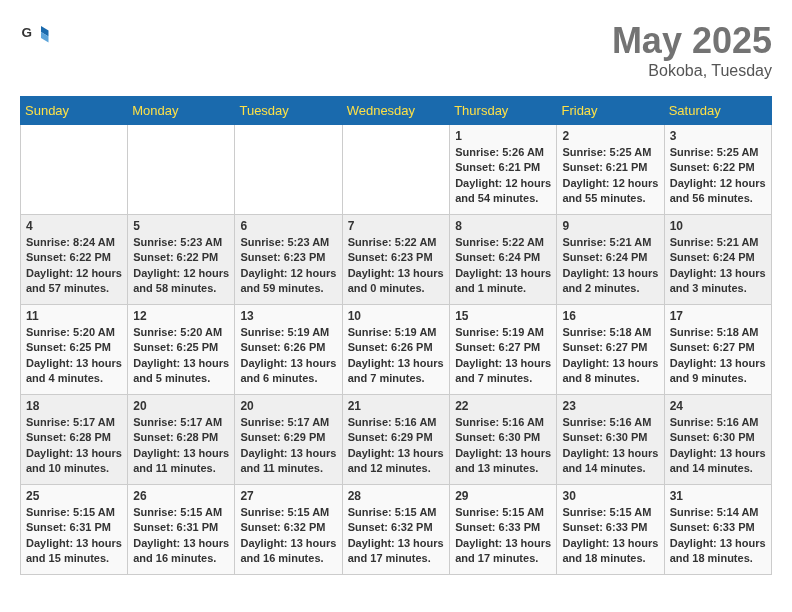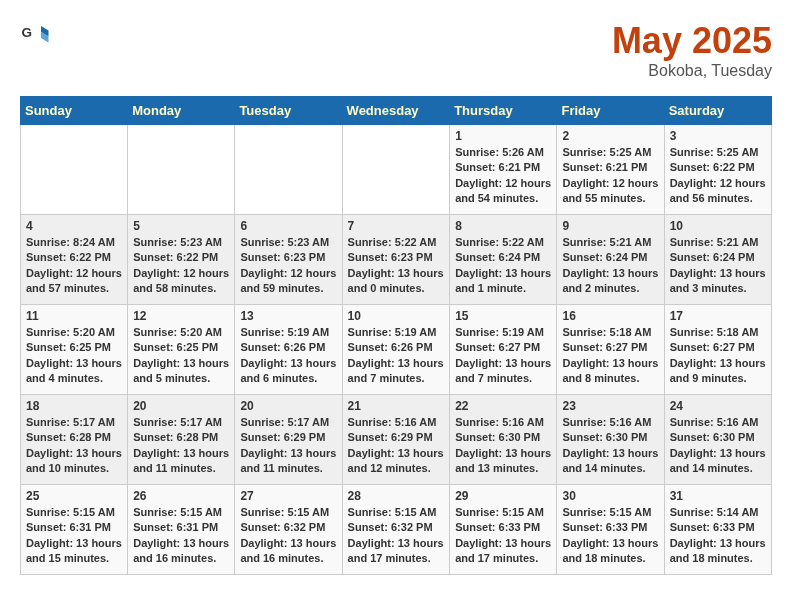--- a/index.html
+++ b/index.html
@@ -24,36 +24,36 @@
       width: 30px;
       height: 30px;
       margin-right: 2px;
     }
     .title-block {
       text-align: right;
     }
     .month-year {
       font-size: 36px;
       font-weight: bold;
-      color: #c2410c;
+      color: #737373;
     }
     .location {
       font-size: 16px;
       color: #555;
     }
     .calendar {
       width: 100%;
       border-collapse: collapse;
       border: 1px solid #ccc;
     }
     .calendar th {
       background-color: #1a6aad;
-      color: #fef9c3;
+      color: #fde047;
       font-size: 13px;
-      font-weight: bold;
+      font-weight: normal;
       padding: 6px 4px;
       text-align: left;
       border: 1px solid #1a6aad;
     }
     .calendar td {
       vertical-align: top;
       padding: 4px 5px;
       font-size: 10.5px;
       color: #333;
       border: 1px solid #ccc;

